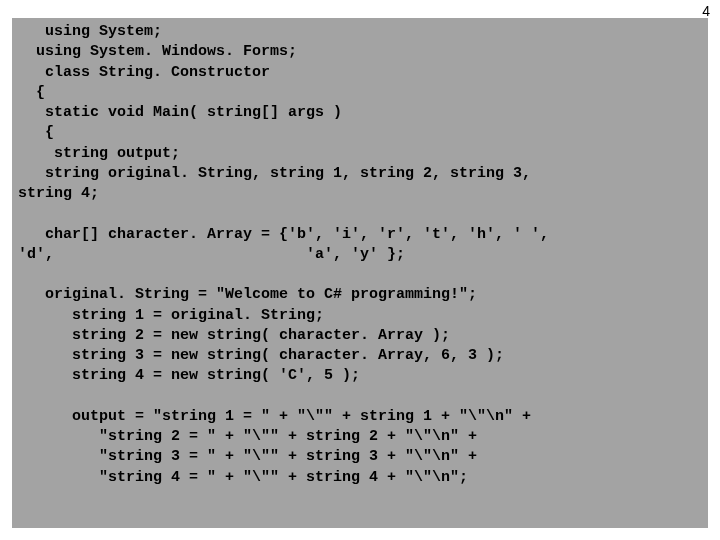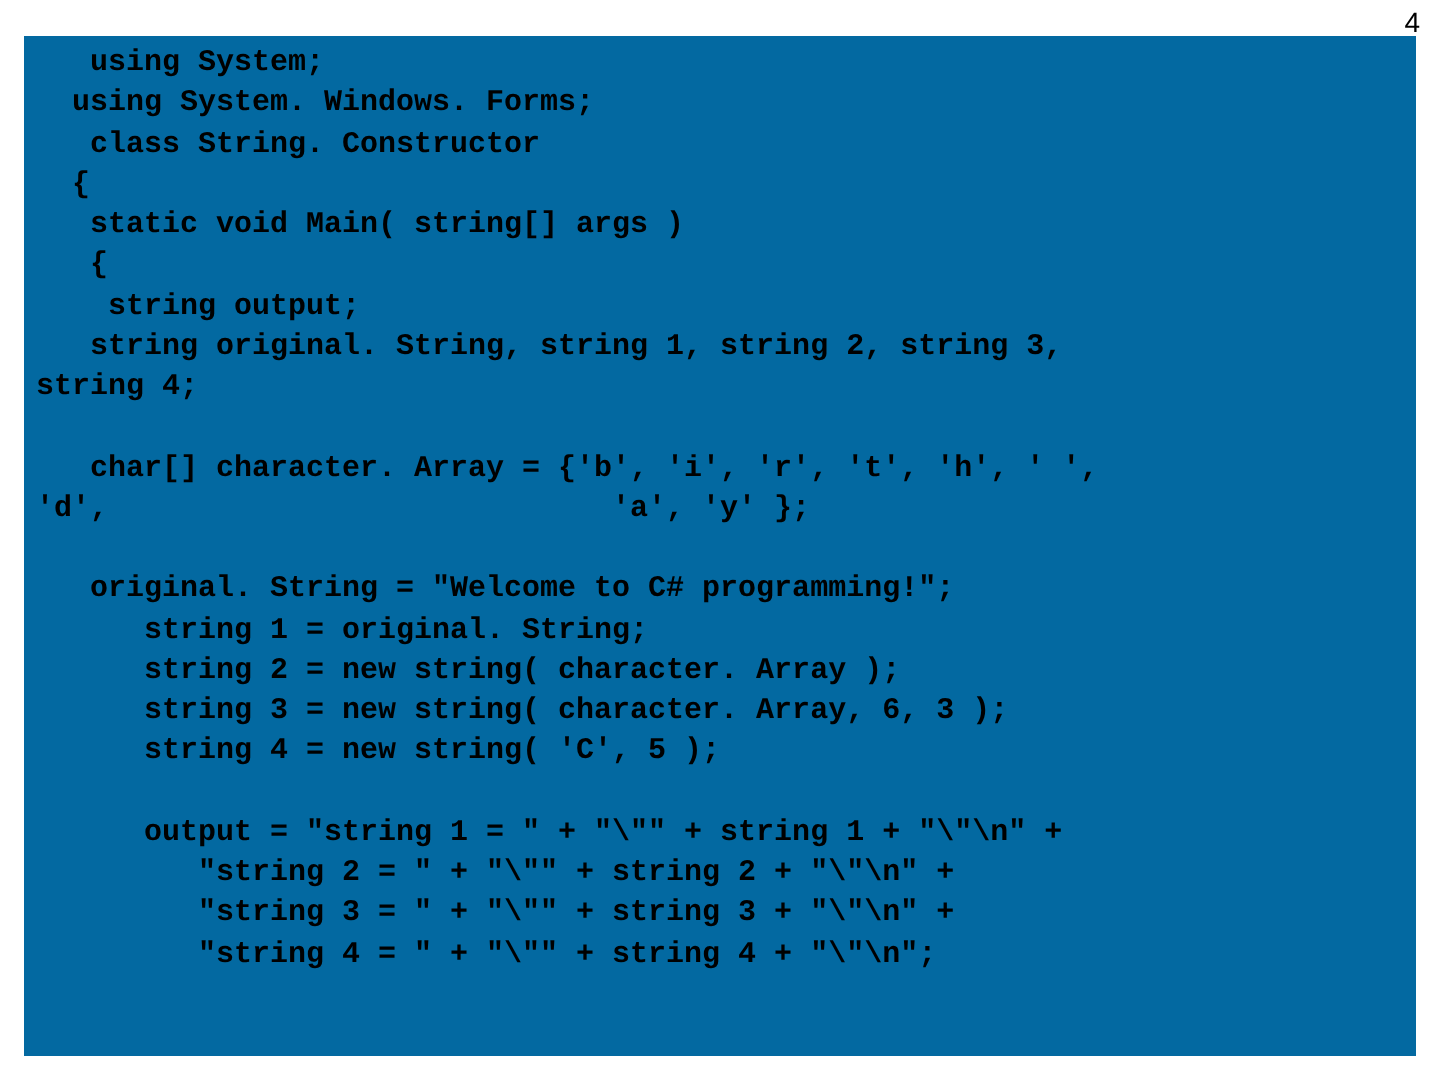--- a/index.html
+++ b/index.html
@@ -23,21 +23,21 @@
     font-weight: normal;
     font-size: 14px;
     color: #000;
   }
   .code-block {
     position: absolute;
     top: 18px;
     left: 12px;
     right: 12px;
     bottom: 12px;
-    background: #0369a1;
+    background: #a3a3a3;
     padding: 4px 6px 6px 6px;
     box-sizing: border-box;
     white-space: pre;
     overflow: hidden;
   }
 </style>
 </head>
 <body>
 
 <div class="page-number">4</div>

